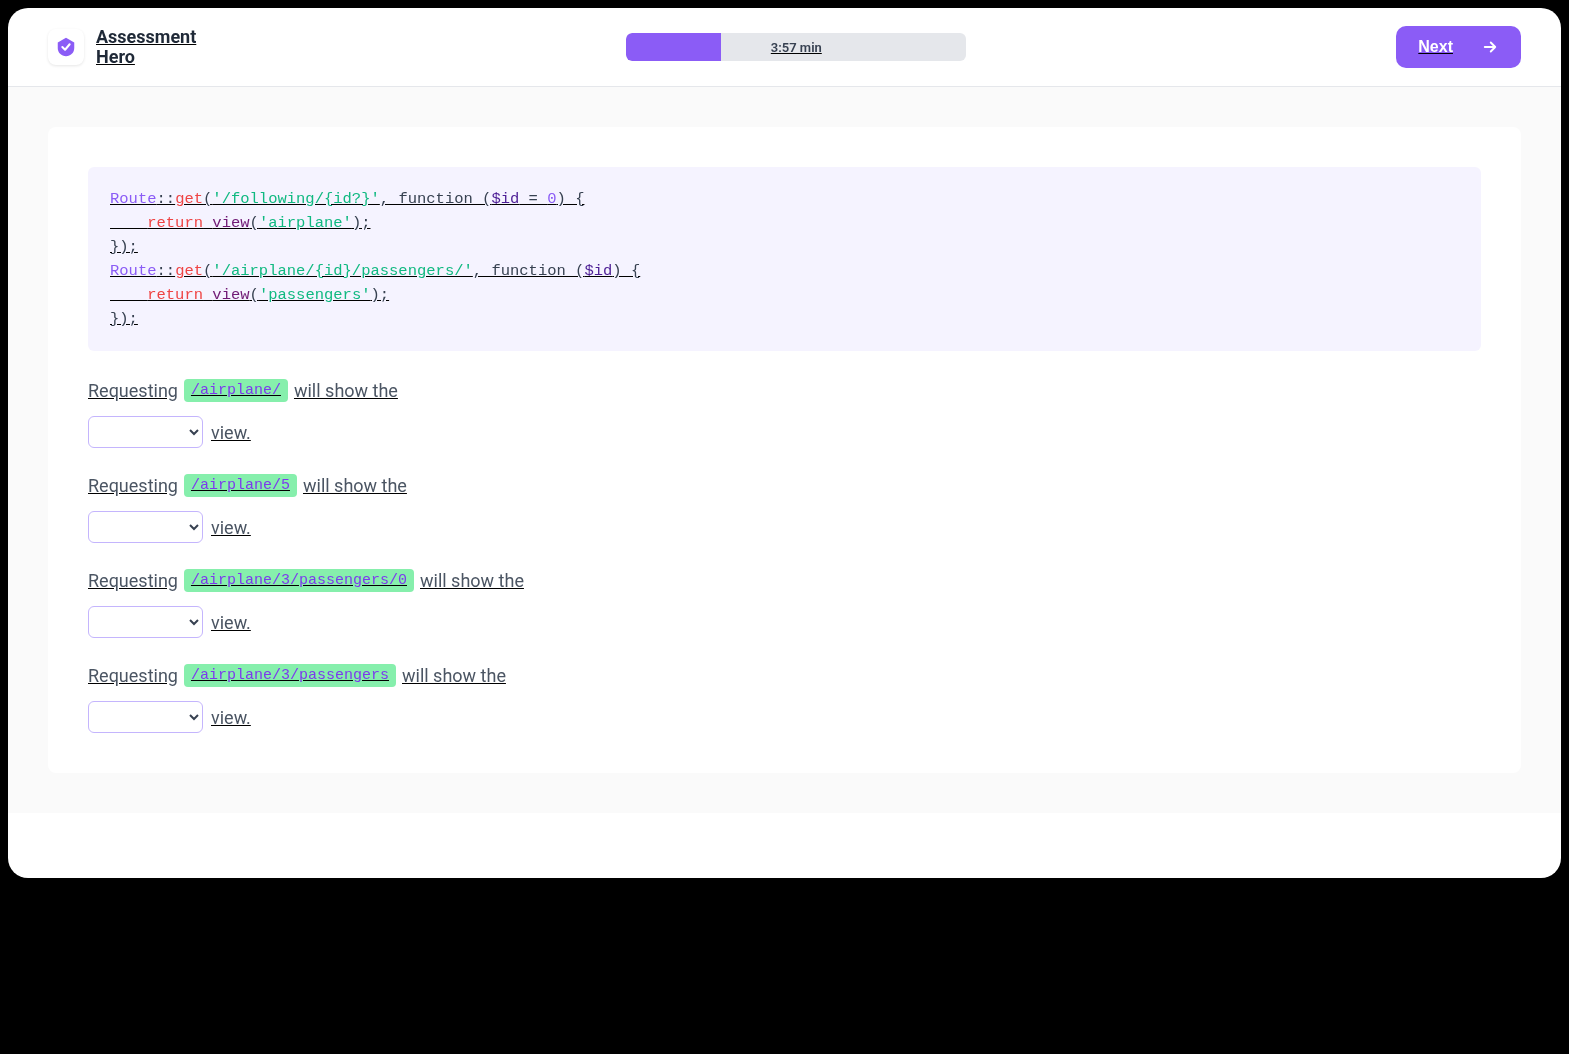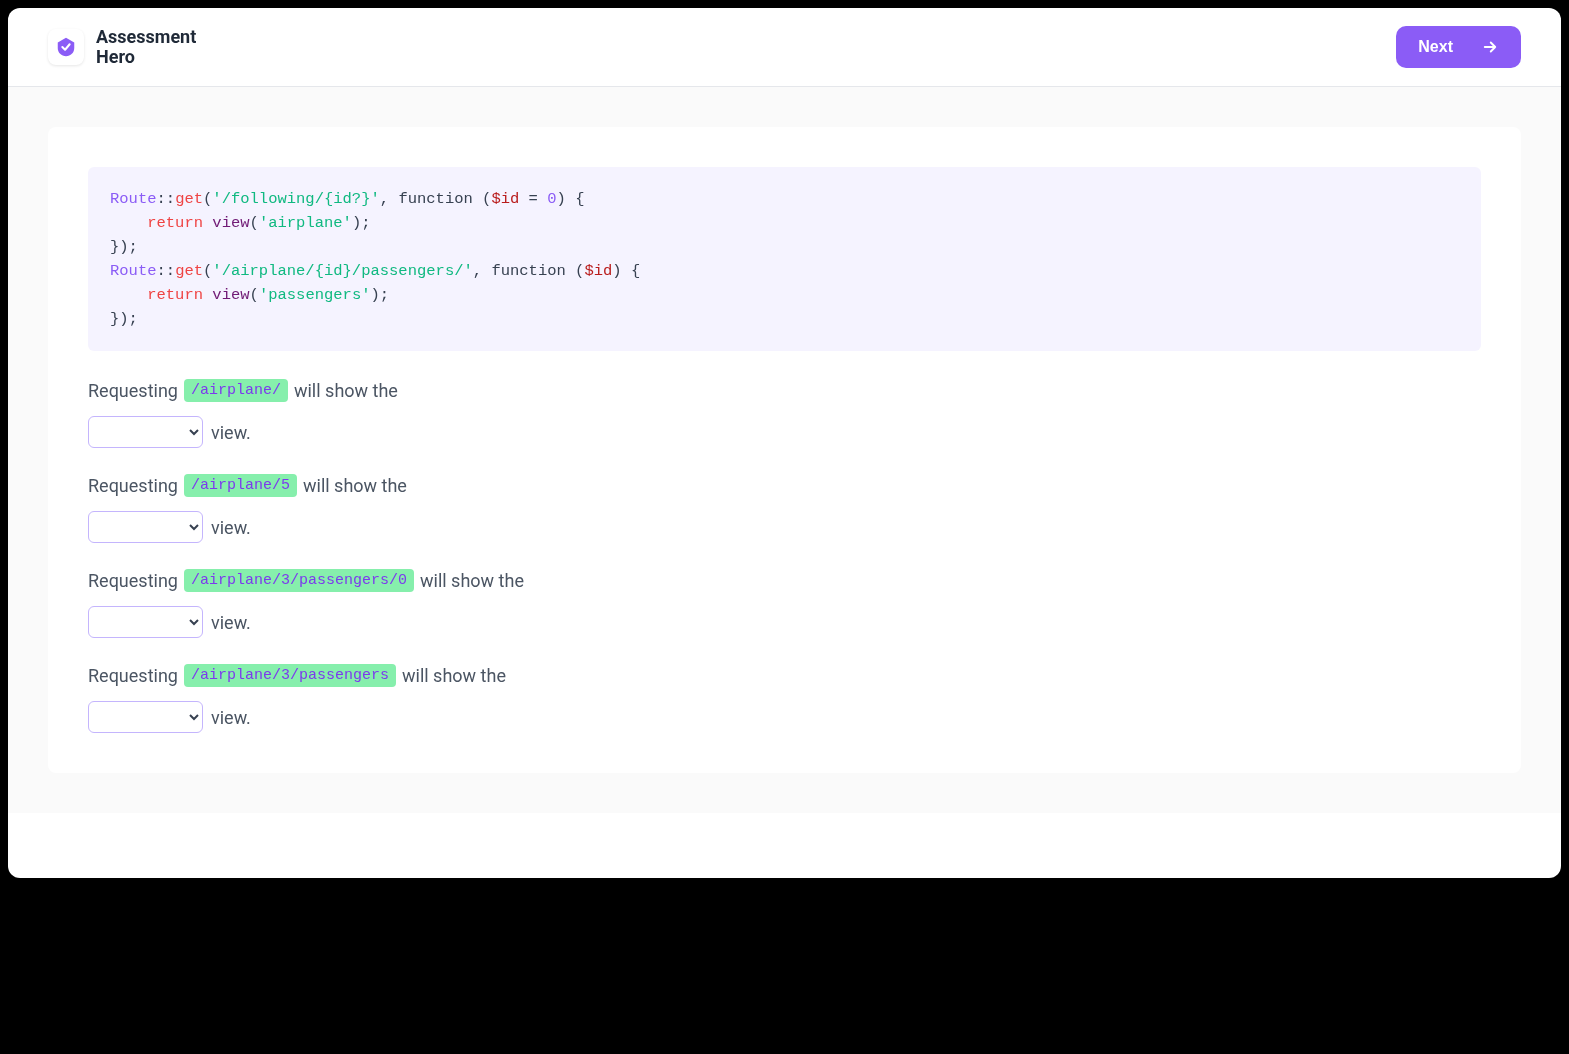--- a/index.html
+++ b/index.html
@@ -7,23 +7,24 @@
       padding: 0;
       box-sizing: border-box;
     }
     body {
       font-family: -apple-system, BlinkMacSystemFont, "Segoe UI", Roboto, "Helvetica Neue", Arial, sans-serif;
       background: #000;
       padding: 8px;
     }
     .app-frame {
       background: #fff;
-      border-radius: 12px;
+      border-radius: 20px;
       overflow: hidden;
       min-height: 870px;
+      text-decoration: underline;
     }
     .header {
       display: flex;
       align-items: center;
       justify-content: space-between;
       padding: 18px 40px;
       border-bottom: 1px solid #e5e7eb;
     }
     .logo-section {
       display: flex;
@@ -129,21 +130,21 @@
       line-height: 1.55;
       margin-bottom: 28px;
       white-space: pre;
       overflow-x: auto;
     }
     .tok-class { color: #8b5cf6; }
     .tok-method { color: #ef4444; }
     .tok-string { color: #10b981; }
     .tok-keyword { color: #ef4444; }
     .tok-func { color: #701a75; }
-    .tok-var { color: #b91c1c; }
+    .tok-var { color: #4c1d95; }
     .tok-num { color: #8b5cf6; }
     .tok-plain { color: #374151; }
     .answer-line {
       font-size: 18px;
       color: #4b5563;
       margin-bottom: 14px;
       display: flex;
       align-items: center;
       flex-wrap: wrap;
       gap: 6px;
@@ -188,20 +189,26 @@
           <path d="M12 2 L21 7 L21 13 C21 18 17 22 12 22 C7 22 3 18 3 13 L3 7 Z" fill="#8b5cf6"></path>
           <path d="M8 12 L11 15 L16 9" stroke="#fff" stroke-width="2.2" fill="none" stroke-linecap="round" stroke-linejoin="round"></path>
         </svg>
       </div>
       <div class="logo-text">
         <span>Assessment</span>
         <span class="line2">Hero</span>
       </div>
     </div>
 
+    <div class="progress-container">
+      <div class="progress-bar">
+        <div class="progress-fill" style="width:28%"></div>
+        <span class="timer-text">3:57 min</span>
+      </div>
+    </div>
 
     <button class="next-button">
       <span>Next</span>
       <svg viewBox="0 0 24 24" fill="none" stroke="currentColor" stroke-width="2.5">
         <path d="M5 12h14M13 6l6 6-6 6" stroke-linecap="round" stroke-linejoin="round"></path>
       </svg>
     </button>
   </div>
 
   <div class="content-wrapper">

